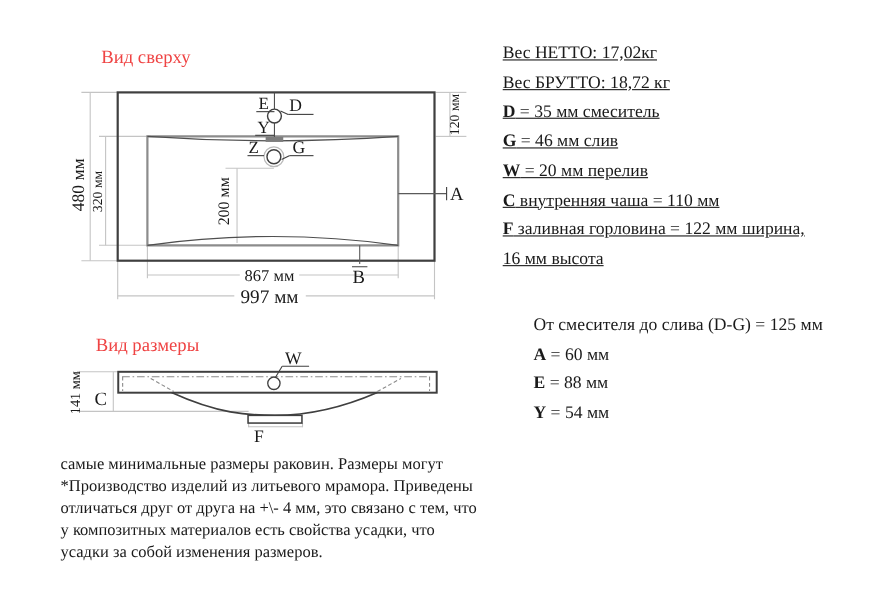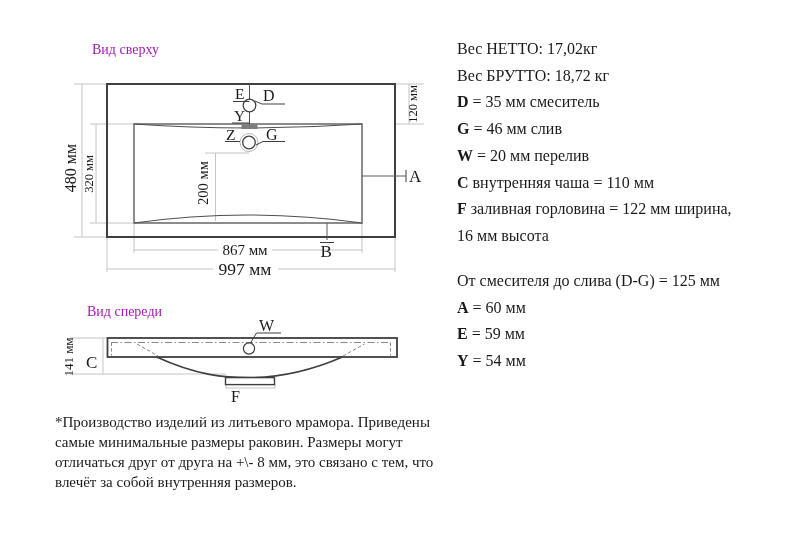--- a/index.html
+++ b/index.html
@@ -6,56 +6,56 @@
   .canvas{
     position:relative;
     width:800px;height:550px;
     background:#ffffff;
     font-family:"Liberation Serif", serif;
     color:#1a1a1a;
     overflow:hidden;
   }
   .view-title{
     position:absolute;
-    font-size:14px;
-    color:#a21caf;
+    font-size:17px;
+    color:#ef4444;
     white-space:nowrap;
   }
   #title-top{left:92px;top:42px;}
   #title-front{left:87px;top:304px;}
   svg{position:absolute;left:0;top:0;}
   svg text{
     font-family:"Liberation Serif", serif;
     fill:#1a1a1a;
   }
   .specs{
     position:absolute;
     left:457px;
     font-size:16px;
     line-height:26.7px;
     white-space:nowrap;
   }
-  #specs-block1{top:36px;}
-  #specs-block2{top:268px;}
+  #specs-block1{top:36px;text-decoration:underline;}
+  #specs-block2{top:283px;margin-left:28px;}
   .spec-line b{font-weight:bold;}
   .footnote{
     position:absolute;
     left:55px;top:412px;
     font-size:15px;
     line-height:20px;
     white-space:nowrap;
   }
 </style>
 </head>
 <body>
 
 <div class="canvas">
 
   <div id="title-top" class="view-title">Вид сверху</div>
-  <div id="title-front" class="view-title">Вид спереди</div>
+  <div id="title-front" class="view-title">Вид размеры</div>
 
   <svg width="450" height="412" viewBox="0 0 450 412">
 
     <g stroke="#c4c4c4" stroke-width="1" fill="none">
 
       <line x1="74" y1="84" x2="107" y2="84"></line>
       <line x1="74" y1="237" x2="107" y2="237"></line>
       <line x1="82" y1="84" x2="82" y2="237"></line>
 
       <line x1="90" y1="124" x2="134" y2="124"></line>
@@ -164,24 +164,25 @@
     <div class="spec-line"><b>G</b><span> = 46 мм слив</span></div>
     <div class="spec-line"><b>W</b><span> = 20 мм перелив</span></div>
     <div class="spec-line"><b>C</b><span> внутренняя чаша = 110 мм</span></div>
     <div class="spec-line"><b>F</b><span> заливная горловина = 122 мм ширина,</span></div>
     <div class="spec-line"><b></b><span>16 мм высота</span></div>
   </div>
 
   <div id="specs-block2" class="specs">
     <div class="spec-line"><b></b><span>От смесителя до слива (D-G) = 125 мм</span></div>
     <div class="spec-line"><b>A</b><span> = 60 мм</span></div>
-    <div class="spec-line"><b>E</b><span> = 59 мм</span></div>
+    <div class="spec-line"><b>E</b><span> = 88 мм</span></div>
     <div class="spec-line"><b>Y</b><span> = 54 мм</span></div>
   </div>
 
   <div class="footnote">
+    <div>самые минимальные размеры раковин. Размеры могут</div>
     <div>*Производство изделий из литьевого мрамора. Приведены</div>
-    <div>самые минимальные размеры раковин. Размеры могут</div>
-    <div>отличаться друг от друга на +\- 8 мм, это связано с тем, что</div>
-    <div>влечёт за собой внутренняя размеров.</div>
+    <div>отличаться друг от друга на +\- 4 мм, это связано с тем, что</div>
+    <div>у композитных материалов есть свойства усадки, что</div>
+    <div>усадки за собой изменения размеров.</div>
   </div>
 
 </div>
 
 </body></html>

